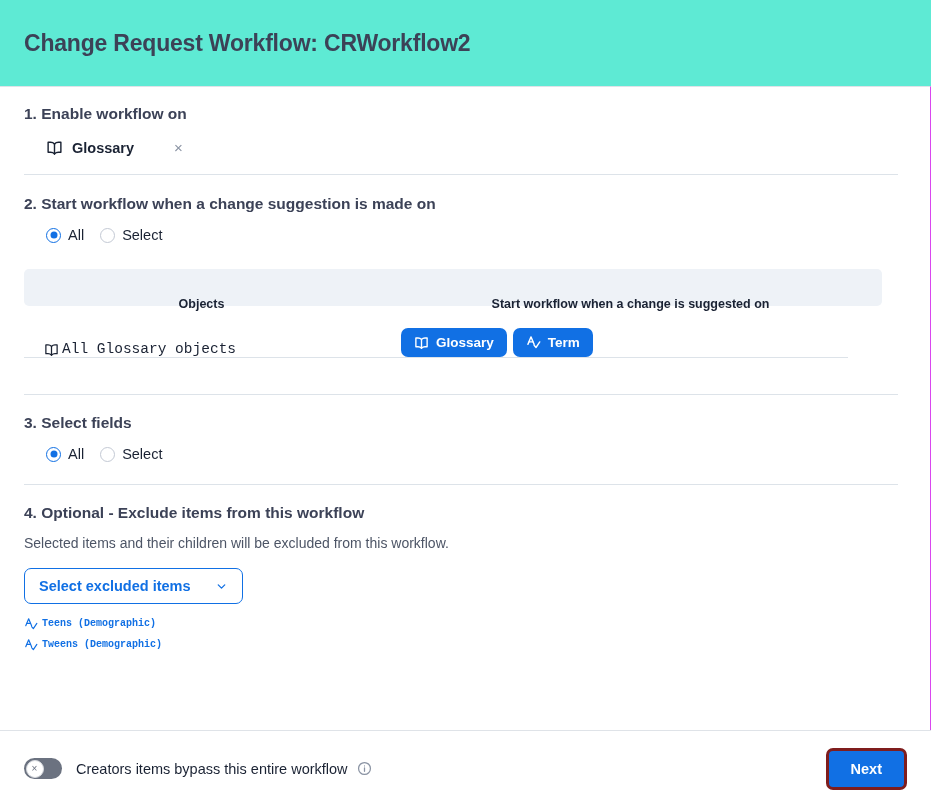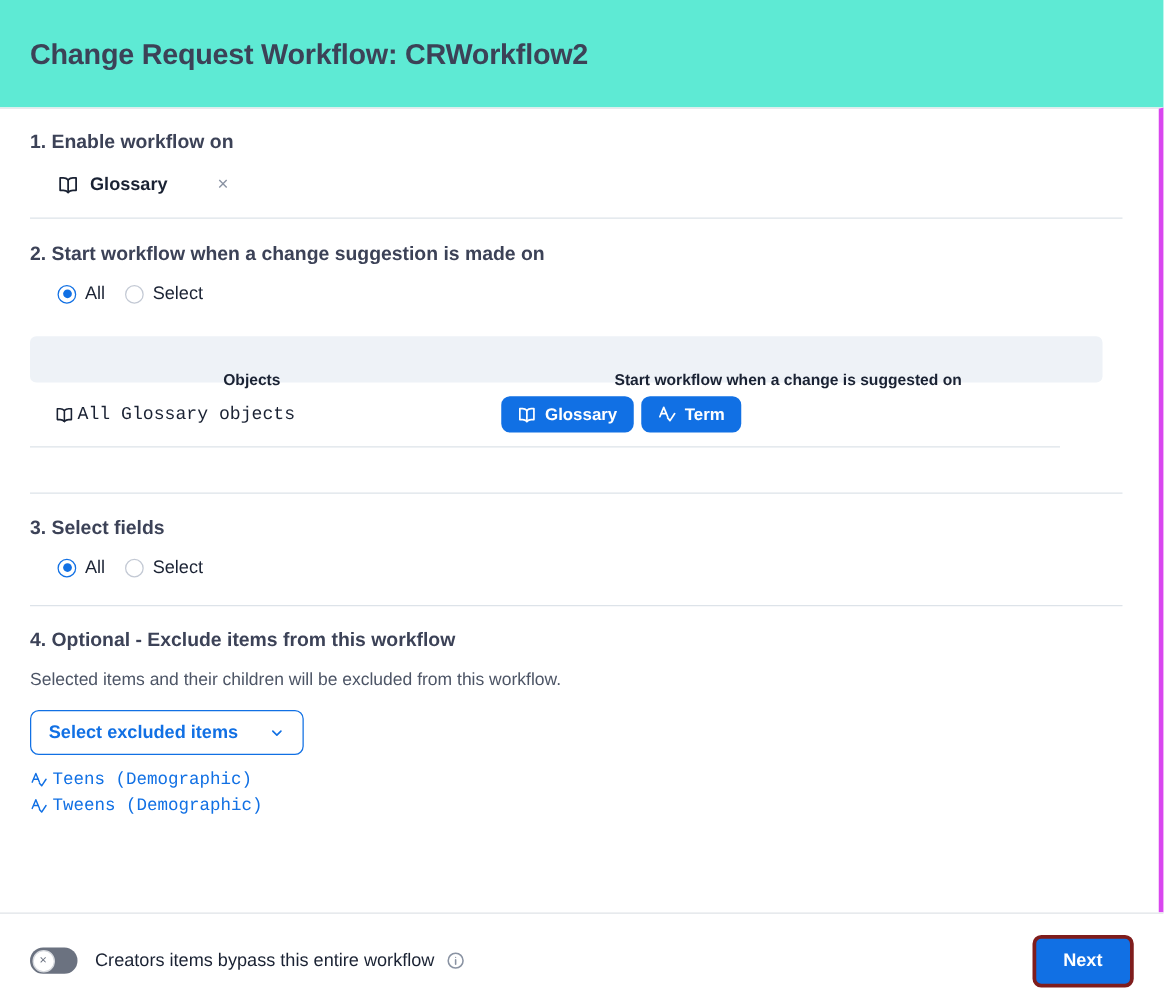--- a/index.html
+++ b/index.html
@@ -28,21 +28,21 @@
     font-size: 23px;
     font-weight: bold;
     color: #3c4257;
     letter-spacing: -0.2px;
   }
 
   
   .body-wrap {
     position: relative;
     border-top: 1px solid #dfe3e8;
-    border-right: 4px solid #d946ef;
+    border-right: 1px solid #d946ef;
     height: 644px;
     background: #fff;
     overflow: hidden;
   }
   .section {
     padding: 0 24px;
   }
   .divider {
     height: 1px;
     background: #dde3e9;
@@ -136,21 +136,21 @@
     font-weight: bold;
     color: #1a2233;
     text-align: center;
     margin-top: 33px;
   }
   .th-objects { width: 355px; }
   .th-start { width: 503px; }
   .trow {
     height: 52px;
     display: flex;
-    align-items: center;
+    align-items: flex-end;
     border-bottom: 1px solid #dde3e9;
     width: 824px;
   }
   .td-objects {
     width: 355px;
     display: flex; align-items: center;
     gap: 3px;
     font-family: "Liberation Mono", monospace;
     font-size: 14.5px;
     color: #1a2233;
@@ -206,24 +206,25 @@
     margin-top: 10px;
     display: flex;
     flex-direction: column;
     gap: 1px;
   }
   .excluded-item {
     display: flex;
     align-items: center;
     gap: 4px;
     font-family: "Liberation Mono", monospace;
-    font-size: 14px;
+    font-size: 10px;
     color: #1170e4;
     line-height: 20px;
     cursor: pointer;
+    font-weight: bold;
   }
 
   
   .footer {
     position: absolute;
     left: 0; bottom: 0;
     width: 931px;
     height: 76px;
     border-top: 1px solid #dfe3e8;
     background: #fff;

